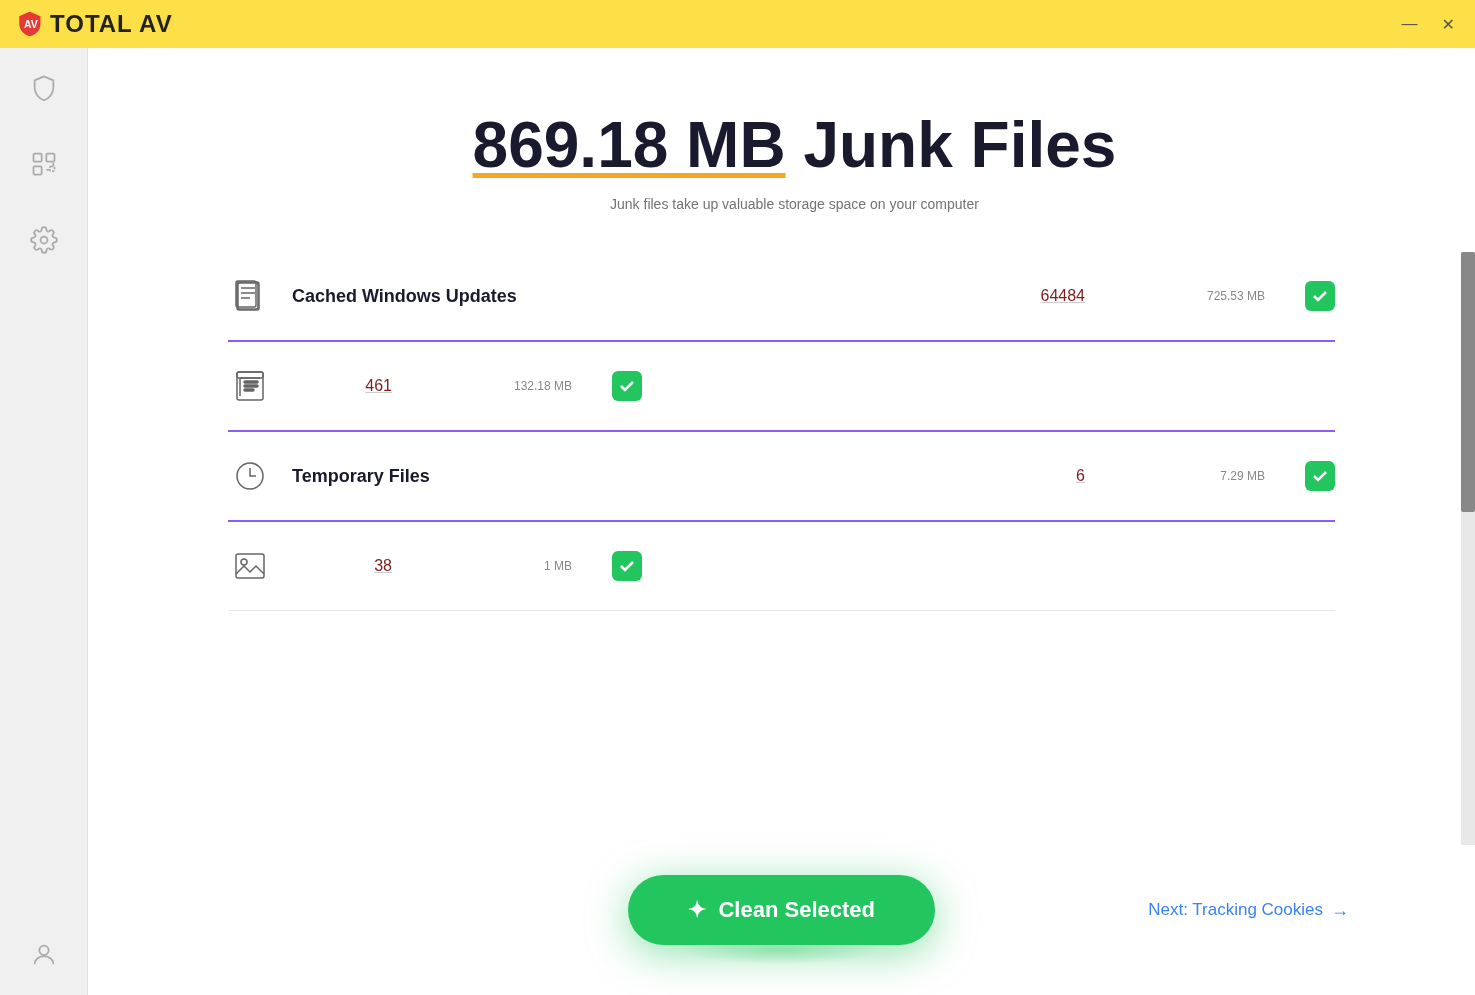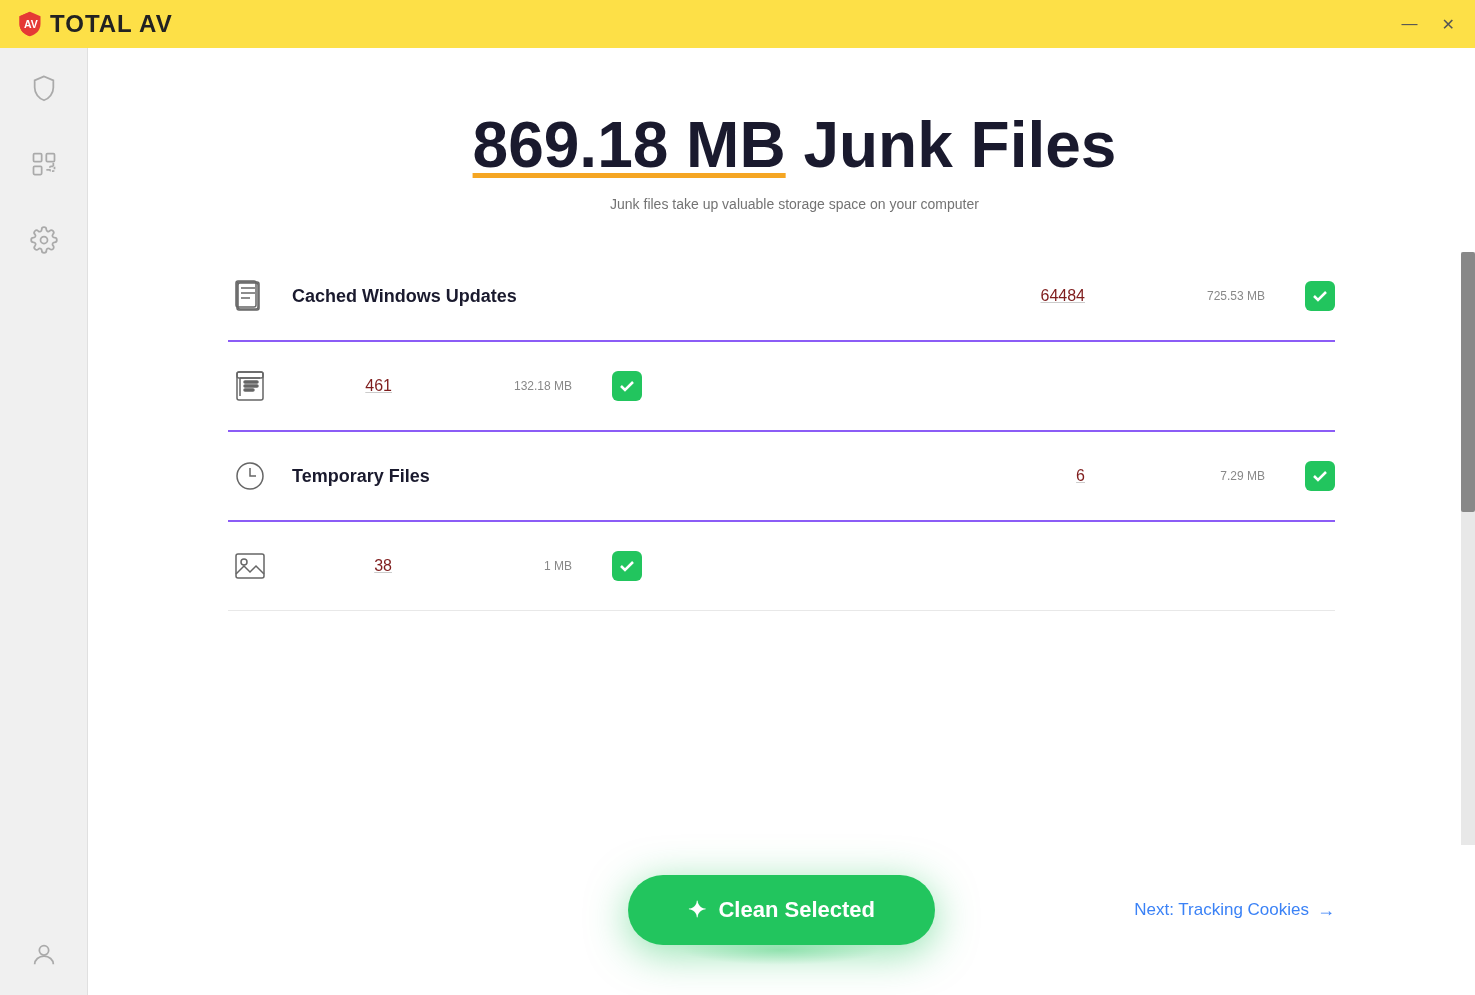--- a/index.html
+++ b/index.html
@@ -241,21 +241,21 @@
       left: 50%;
       transform: translateX(-50%);
       width: 200px;
       height: 30px;
       background: radial-gradient(ellipse, rgba(34,197,94,0.3) 0%, transparent 70%);
       border-radius: 50%;
     }
 
     .next-link {
       position: absolute;
-      right: 140px;
+      right: 126px;
       display: flex;
       align-items: center;
       gap: 8px;
       color: #3b82f6;
       font-size: 17px;
       cursor: pointer;
       text-decoration: none;
     }
 
   </style>

